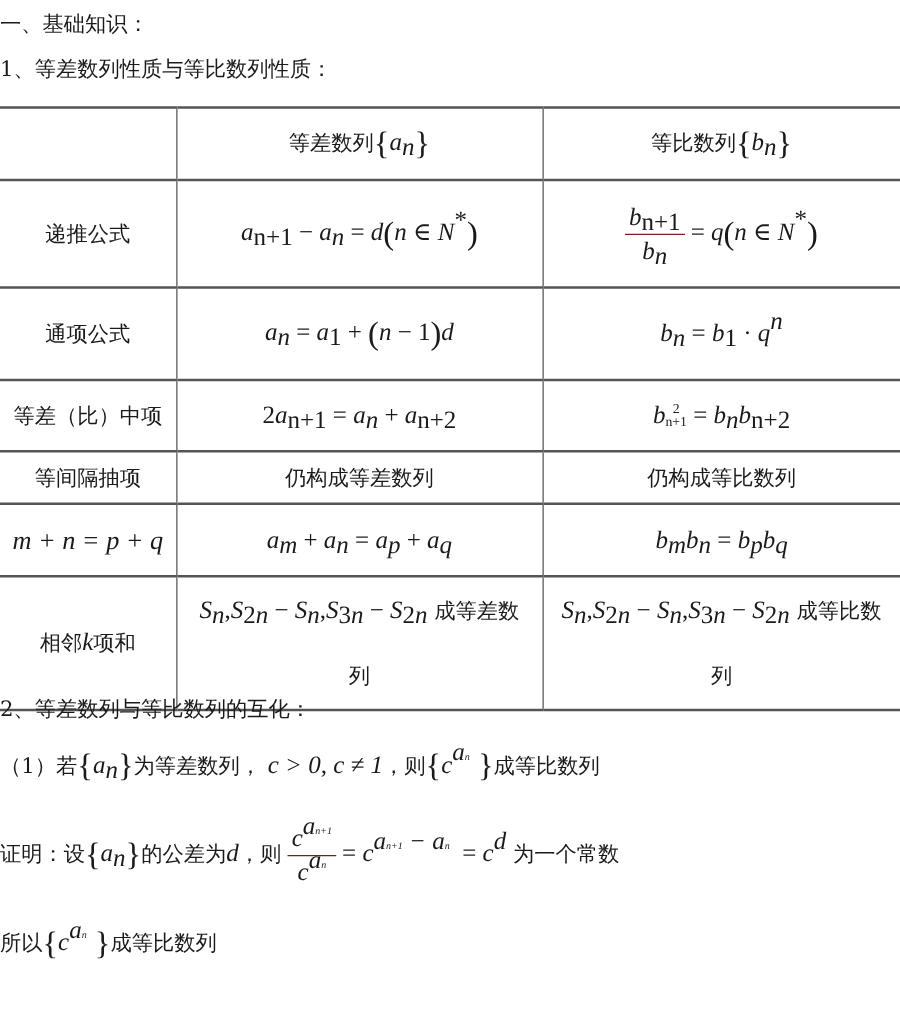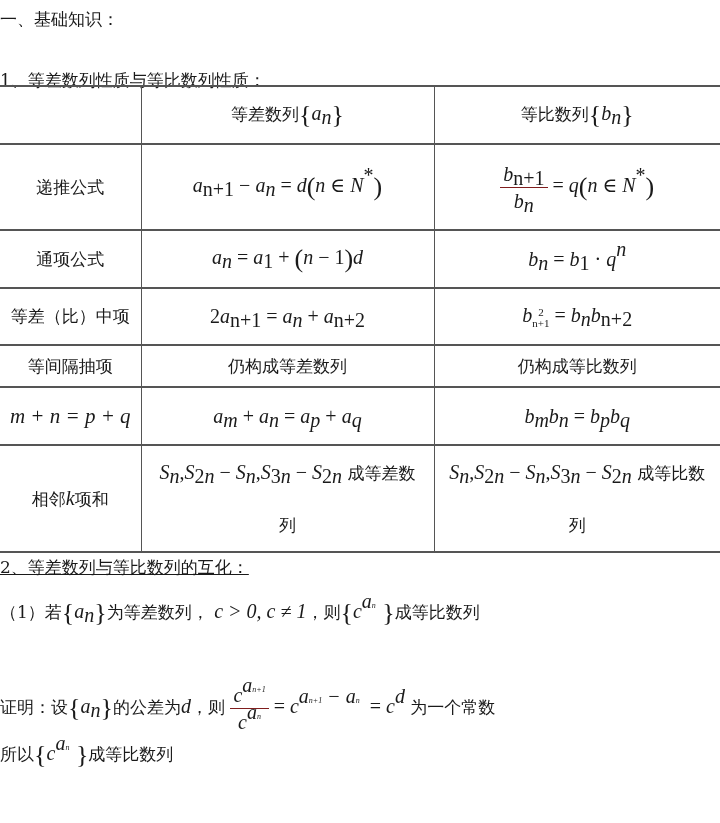--- a/index.html
+++ b/index.html
@@ -28,21 +28,21 @@
   table.props tr td:last-child { border-right: none; }
   .frac { display: inline-flex; flex-direction: column; align-items: center; vertical-align: middle; }
   .frac .num { border-bottom: 1px solid #7f1d1d; padding: 0 3px 2px; line-height: 1.1; }
   .frac .den { padding-top: 2px; line-height: 1.1; }
   .wrap2 { line-height: 52px; }
 </style>
 </head>
 <body>
 
 <div class="line" style="top:8px;">一、基础知识：</div>
-<div class="line" style="top:69px;">1、等差数列性质与等比数列性质：</div>
+<div class="line" style="top:44px;">1、等差数列性质与等比数列性质：</div>
 
 <table class="props">
   <colgroup>
       <col style="width:141px">
       <col style="width:293px">
       <col style="width:286px">
     </colgroup>
   <tbody>
       <tr style="height:58px">
     <td></td>
@@ -58,21 +58,21 @@
     <td>
       <span class="m">a</span><sub class="mr">n+1</sub><span class="mr"> − </span><span class="m">a</span><sub class="m">n</sub><span class="mr"> = </span><span class="m">d</span><span class="br">(</span><span class="m">n</span><span class="mr"> ∈ </span><span class="m">N</span><sup class="mr">*</sup><span class="br">)</span>
     </td>
     <td>
       <span class="frac">
             <span class="num"><span class="m">b</span><sub class="mr">n+1</sub></span>
             <span class="den"><span class="m">b</span><sub class="m">n</sub></span>
           </span><span class="mr"> = </span><span class="m">q</span><span class="br">(</span><span class="m">n</span><span class="mr"> ∈ </span><span class="m">N</span><sup class="mr">*</sup><span class="br">)</span>
     </td>
   </tr>
-  <tr style="height:58px">
+  <tr style="height:74px">
     <td>通项公式</td>
     <td>
       <span class="m">a</span><sub class="m">n</sub><span class="mr"> = </span><span class="m">a</span><sub class="mr">1</sub><span class="mr"> + </span><span class="br">(</span><span class="m">n</span><span class="mr"> − 1</span><span class="br">)</span><span class="m">d</span>
     </td>
     <td>
       <span class="m">b</span><sub class="m">n</sub><span class="mr"> = </span><span class="m">b</span><sub class="mr">1</sub><span class="mr"> · </span><span class="m">q</span><sup class="m">n</sup>
     </td>
   </tr>
   <tr style="height:57px">
     <td>等差（比）中项</td>
@@ -107,28 +107,28 @@
     <td class="wrap2">
       <span class="m">S</span><sub class="m">n</sub><span class="mr">,</span><span class="m">S</span><sub class="mr">2<i>n</i></sub><span class="mr"> − </span><span class="m">S</span><sub class="m">n</sub><span class="mr">,</span><span class="m">S</span><sub class="mr">3<i>n</i></sub><span class="mr"> − </span><span class="m">S</span><sub class="mr">2<i>n</i></sub> <span>成等差数</span><br><span>列</span>
     </td>
     <td class="wrap2">
       <span class="m">S</span><sub class="m">n</sub><span class="mr">,</span><span class="m">S</span><sub class="mr">2<i>n</i></sub><span class="mr"> − </span><span class="m">S</span><sub class="m">n</sub><span class="mr">,</span><span class="m">S</span><sub class="mr">3<i>n</i></sub><span class="mr"> − </span><span class="m">S</span><sub class="mr">2<i>n</i></sub> <span>成等比数</span><br><span>列</span>
     </td>
   </tr>
 </tbody>
   </table>
 
-<div class="line" style="top:556px;text-decoration:underline;">2、等差数列与等比数列的互化：</div>
+<div class="line" style="top:556px;">2、等差数列与等比数列的互化：</div>
 
 <div class="line" style="top:598px;text-align:right;">
   <span>（1）若</span><span class="br">{</span><span class="m">a</span><sub class="m">n</sub><span class="br">}</span><span>为等差数列，</span>
   <span class="m">c &gt; 0, c ≠ 1</span><span>，则</span><span class="br">{</span><span class="m">c</span><sup class="m">a<span style="font-size:8px">n</span></sup><span class="br">&nbsp;}</span><span>成等比数列</span>
 </div>
 
-<div class="line" style="top:684px;">
+<div class="line" style="top:660px;">
   <span>证明：设</span><span class="br">{</span><span class="m">a</span><sub class="m">n</sub><span class="br">}</span><span>的公差为</span><span class="m">d</span><span>，则</span>
   <span class="frac">
       <span class="num"><span class="m">c</span><sup class="m">a<span style="font-size:8px">n+1</span></sup></span>
       <span class="den"><span class="m">c</span><sup class="m">a<span style="font-size:8px">n</span></sup></span>
     </span><span class="mr"> = </span><span class="m">c</span><sup class="m">a<span style="font-size:8px">n+1</span> − a<span style="font-size:8px">n</span></sup><span class="mr"> &nbsp;= </span><span class="m">c</span><sup class="m">d</sup>
   <span>为一个常数</span>
 </div>
 
 <div class="line" style="top:740px;">
   <span>所以</span><span class="br">{</span><span class="m">c</span><sup class="m">a<span style="font-size:8px">n</span></sup><span class="br">&nbsp;}</span><span>成等比数列</span>

